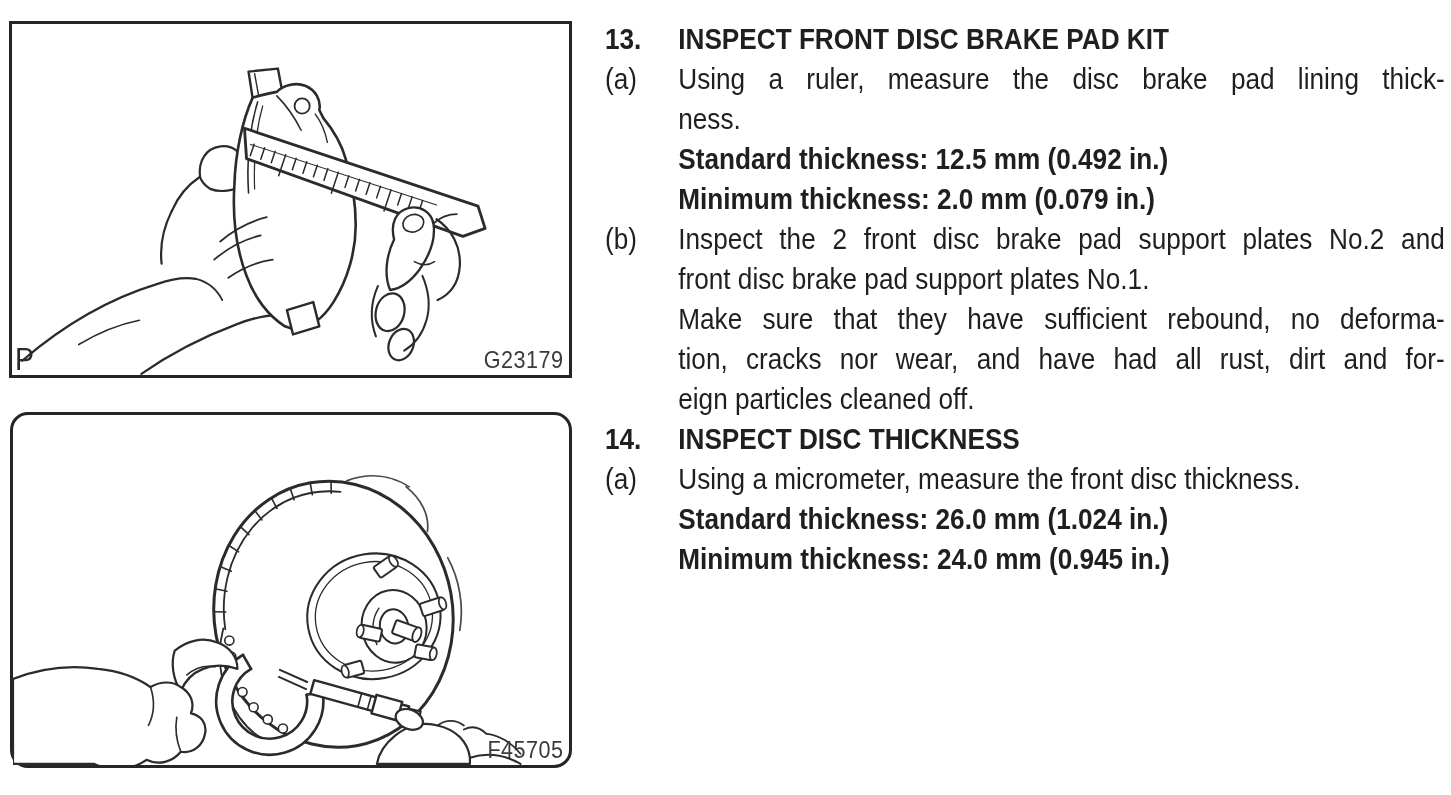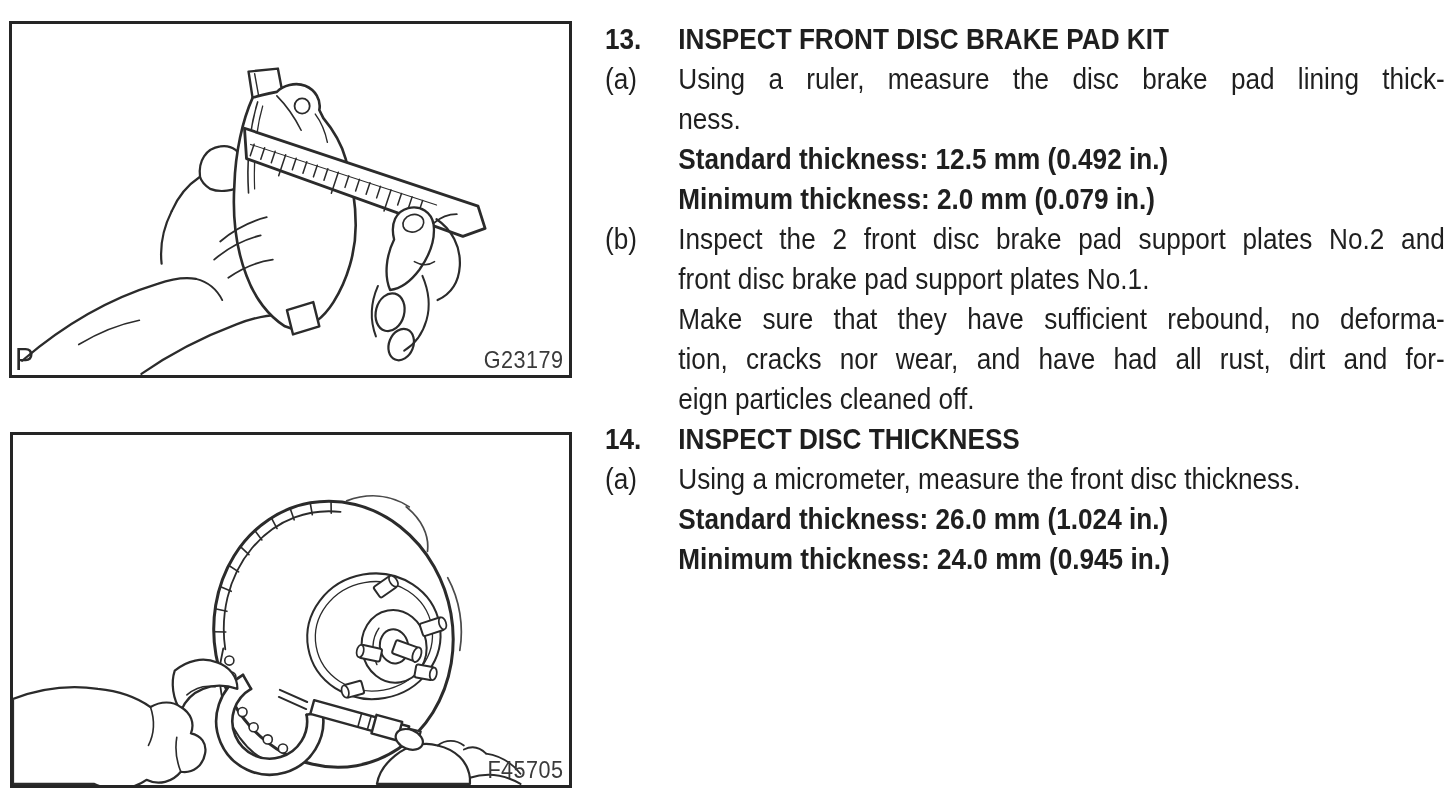--- a/index.html
+++ b/index.html
@@ -1,21 +1,21 @@
 <!DOCTYPE html>
 <html><head>
 <meta charset="utf-8">
 <style>
   html,body{margin:0;padding:0;background:#fff;}
   .page{position:relative;width:1451px;height:795px;background:#fff;overflow:hidden;
         font-family:"Liberation Sans",sans-serif;color:#1f1f1f;}
   .figbox{position:absolute;background:#fff;border:3px solid #252525;}
   .figbox svg{display:block;width:100%;height:100%;}
   #fig1{left:9px;top:21px;width:557px;height:351px;}
-  #fig2{left:10px;top:432px;width:556px;height:350px;}
+  #fig2{left:10px;top:412px;width:556px;height:350px;border-radius:18px;}
   .corner-label{position:absolute;left:3px;bottom:0px;font-size:31px;line-height:31px;
         font-weight:500;color:#2a2a2a;transform:scaleX(.92);transform-origin:left bottom;}
   .figcode{position:absolute;right:6px;bottom:3px;font-size:24px;line-height:24px;
         color:#3a3a3a;transform:scaleX(.9);transform-origin:right bottom;letter-spacing:.5px;}
   .textcol{position:absolute;left:605px;top:19px;width:963px;
         transform:scaleX(.872);transform-origin:left top;font-size:30px;line-height:40px;}
   .irow{display:flex;align-items:flex-start;}
   .marker{flex:0 0 84px;white-space:nowrap;}
   .lines{flex:1 1 auto;min-width:0;}
   .tline{height:40px;line-height:40px;white-space:nowrap;overflow:visible;}

